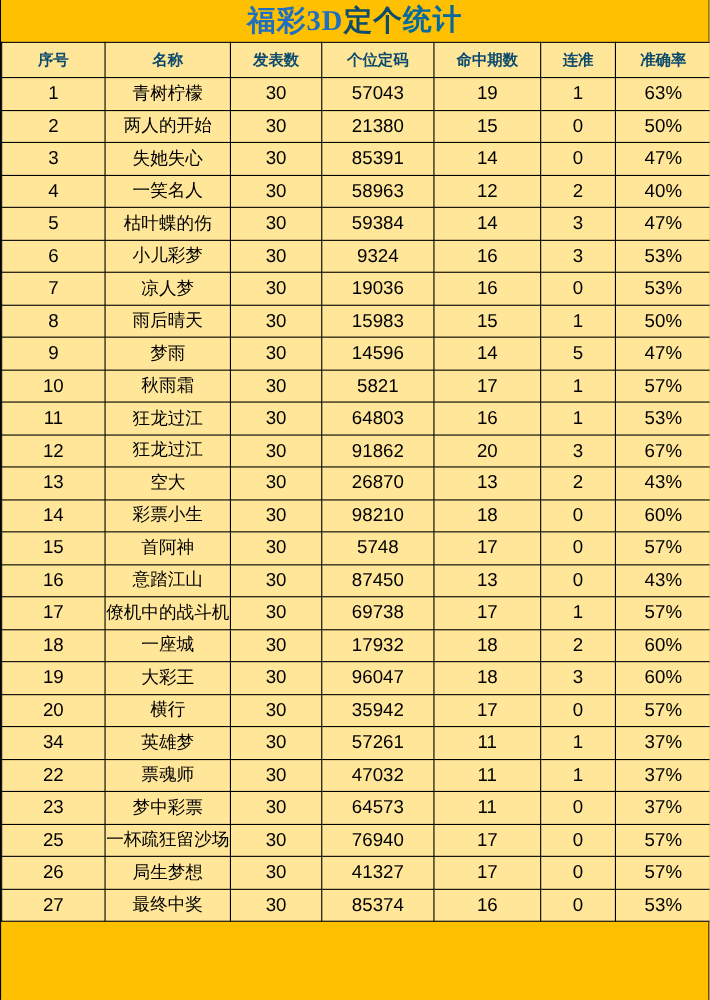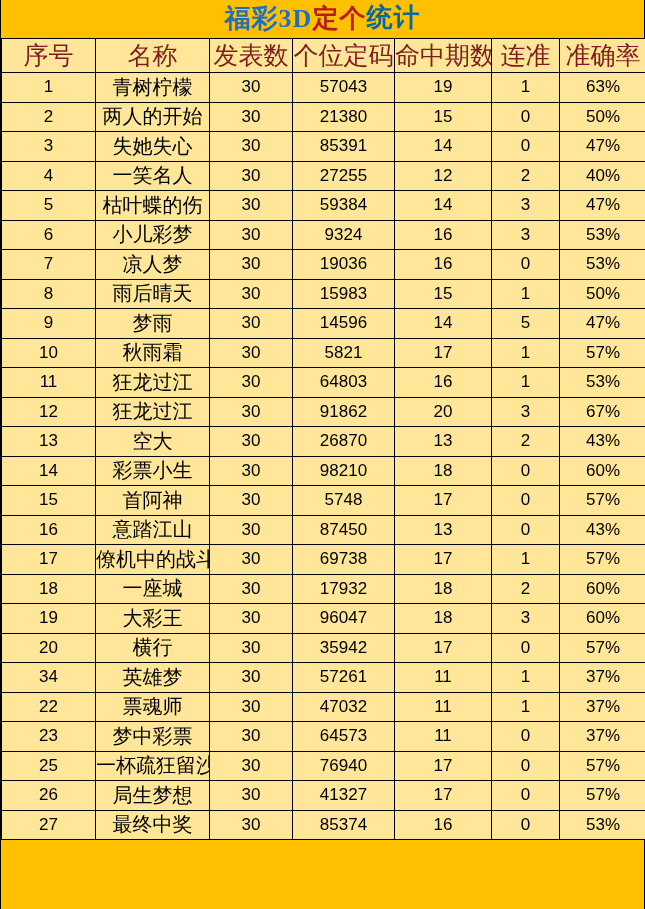--- a/index.html
+++ b/index.html
@@ -45,41 +45,41 @@
     border: 1.5px solid #000000;
     text-align: center;
     vertical-align: middle;
     padding: 0;
     background: #FFE699;
     overflow: hidden;
     white-space: nowrap;
   }
   table.stats th {
     height: 31px;
-    font-size: 25px;
-    font-weight: 400;
-    color: #7f1d1d;
+    font-size: 14px;
+    font-weight: 700;
+    color: #0c4a6e;
   }
   table.stats td {
     height: 28.5px;
     font-size: 17px;
     color: #000000;
     font-weight: 400;
   }
   table.stats td:nth-child(2) {
-    font-size: 20px;
+    font-size: 16px;
   }
 </style>
 </head>
 <body>
 
 <div class="page">
   <div class="title-band">
     <span class="t-blue" style="color: rgb(30, 111, 192);">福彩3D</span>
-      <span class="t-red" style="color: #b91c1c;">定个</span>
+      <span class="t-red" style="color: #0c4a6e;">定个</span>
       <span class="t-blue" style="color: #0369a1; font-family: Liberation Mono, monospace;">统计</span>
   </div>
 
   <table class="stats">
     <colgroup>
         <col style="width: 94px;">
         <col style="width: 114px;">
         <col style="width: 83px;">
         <col style="width: 102px;">
         <col style="width: 97px;">
@@ -122,21 +122,21 @@
           <td>30</td>
           <td>85391</td>
           <td>14</td>
           <td>0</td>
           <td>47%</td>
         </tr>
         <tr>
           <td>4</td>
           <td>一笑名人</td>
           <td>30</td>
-          <td>27255</td>
+          <td>58963</td>
           <td>12</td>
           <td>2</td>
           <td>40%</td>
         </tr>
         <tr>
           <td>5</td>
           <td>枯叶蝶的伤</td>
           <td>30</td>
           <td>59384</td>
           <td>14</td>

